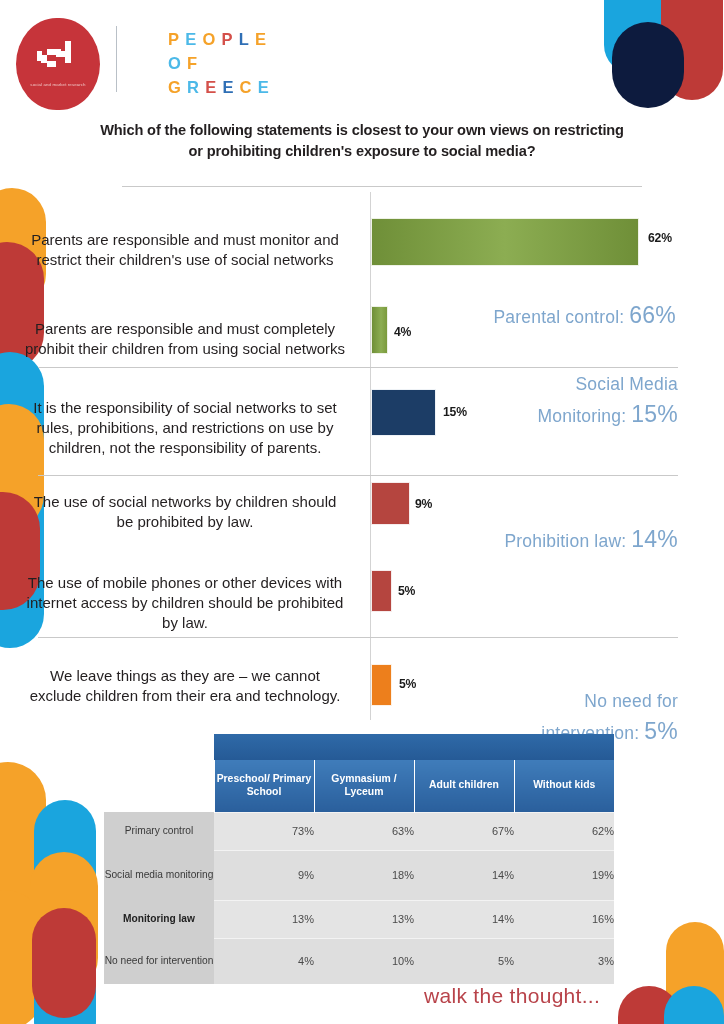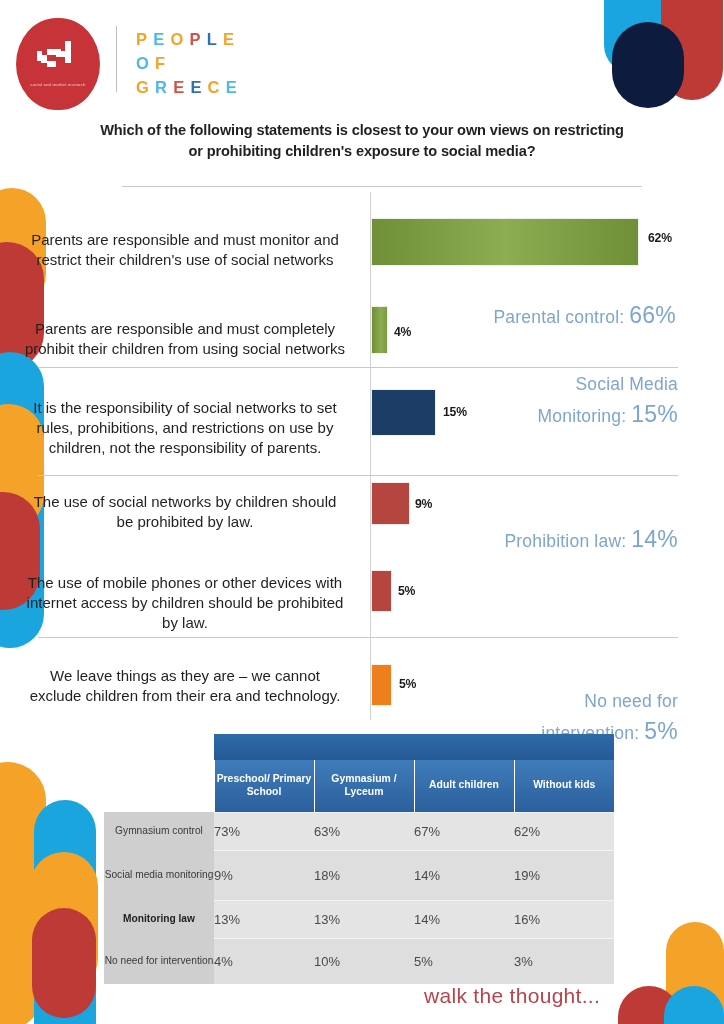--- a/index.html
+++ b/index.html
@@ -57,21 +57,21 @@
     color:#f0c3c3; font-size:4.4px; line-height:1.45;
     letter-spacing:.1px;
   }
   .logo-divider {
     position:absolute; left:116px; top:26px;
     width:1px; height:66px; background:#b9c0c7;
   }
   .brand { position:absolute; left:136px; top:27px; }
   .brand-line {
     font-size:16.5px; font-weight:700; letter-spacing:6.2px;
-    line-height:24px; white-space:pre;
+    line-height:24px; white-space:pre;margin-left:32px;
   }
   .c-or { color:#f5a229; } .c-rd { color:#d4504a; }
   .c-bl { color:#2f6fb5; } .c-lb { color:#4cb9e8; }
 
   .question {
     position:absolute; left:92px; top:120px; width:540px;
     text-align:center; font-size:14.6px; font-weight:700;
     color:#231f20; line-height:1.42; letter-spacing:-.15px;
   }
 
@@ -121,22 +121,22 @@
     padding:2px 4px;
   }
   .corner { background:#ffffff; width:110px; }
   .rlab {
     background:#cfcfcf; color:#3a3a3a; font-size:10.2px;
     text-align:center; line-height:1.25; width:110px;
     padding:4px 6px;
   }
   .rlab.bold { font-weight:700; color:#222; }
   .cell {
-    background:#e4e4e4; color:#4a4a4a; font-size:13px;
-    text-align:left; border-top:1px solid #f3f3f3;
+    background:#e4e4e4; color:#4a4a4a; font-size:11px;
+    text-align:right; border-top:1px solid #f3f3f3;
     width:100px; height:44px;
   }
   .cell.alt { background:#dedede; }
   .rlab.r0 { height:38px; }
   .rlab.r1 { height:50px; }
   .rlab.r2 { height:38px; }
   .rlab.r3 { height:46px; }
   .cell.r0 { height:38px; }
   .cell.r1 { height:50px; }
   .cell.r2 { height:38px; }
@@ -249,21 +249,21 @@
         <th class="th-top" colspan="4"></th>
       </tr>
       <tr>
         <th class="corner"></th>
         <th class="th-cat">Preschool/ Primary School</th>
         <th class="th-cat">Gymnasium / Lyceum</th>
         <th class="th-cat">Adult children</th>
         <th class="th-cat">Without kids</th>
       </tr>
       <tr>
-        <td class="rlab r0">Gymnasium control</td>
+        <td class="rlab r0">Primary control</td>
         <td class="cell r0">73%</td>
         <td class="cell r0">63%</td>
         <td class="cell r0">67%</td>
         <td class="cell r0">62%</td>
       </tr>
       <tr>
         <td class="rlab r1">Social media monitoring</td>
         <td class="cell alt r1">9%</td>
         <td class="cell alt r1">18%</td>
         <td class="cell alt r1">14%</td>

